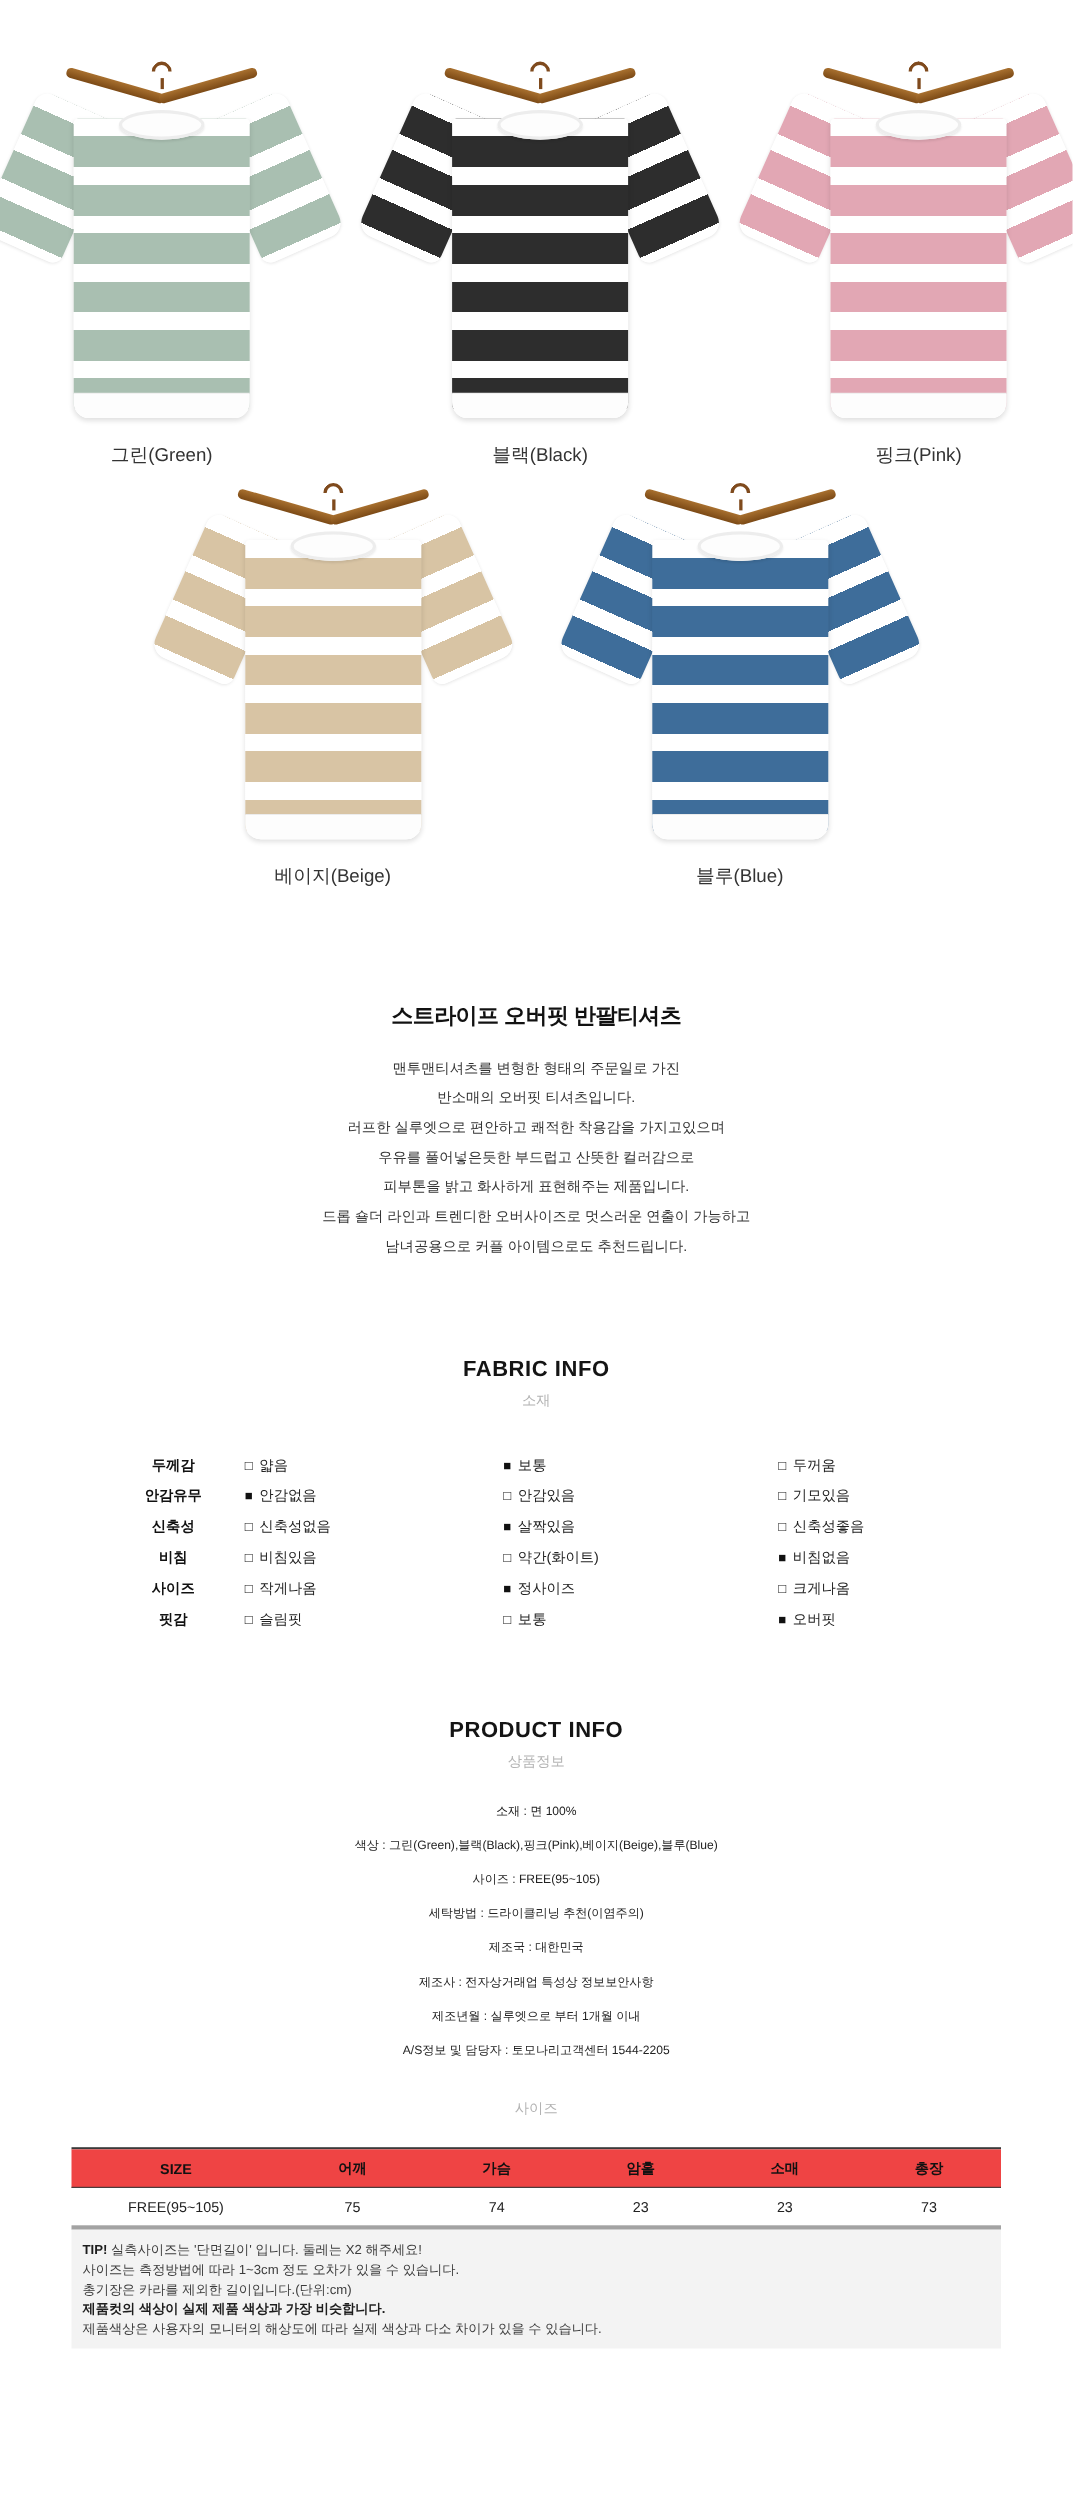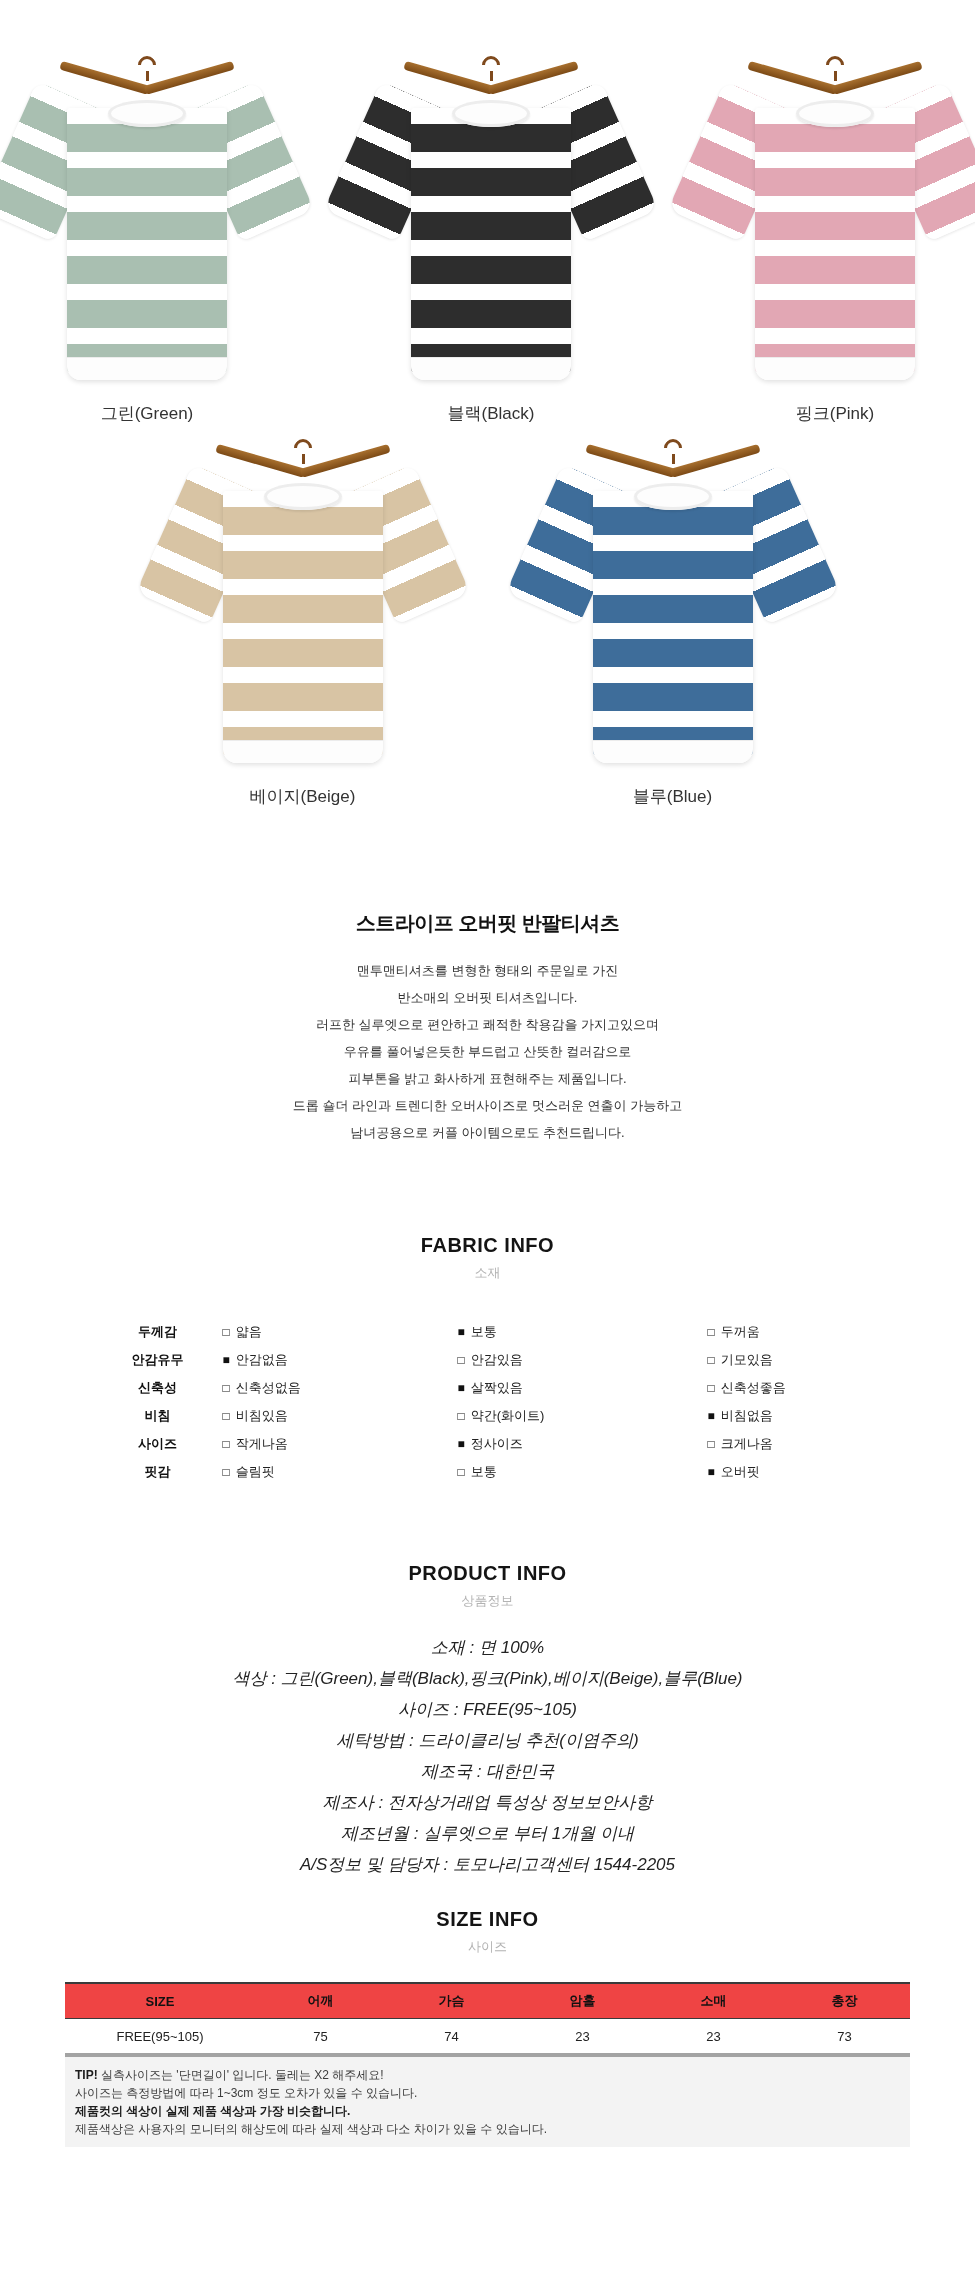--- a/index.html
+++ b/index.html
@@ -52,21 +52,21 @@
   .sec-sub { margin-top:7px; text-align:center; font-size:13px; color:#b3b3b3; }
 
   .fabric-sec { margin-top:88px; }
   .fabric-table { width:790px; margin:36px auto 0; }
   .fabric-row { display:grid; grid-template-columns:130px 235px 250px 175px; align-items:center; height:28px; }
   .fabric-label { font-size:13px; font-weight:bold; color:#111; text-align:center; }
   .fabric-opt { display:flex; align-items:center; gap:6px; font-size:13px; color:#222; }
   .chk { font-size:12px; line-height:1; color:#111; }
 
   .pinfo-sec { margin-top:76px; }
-  .pinfo-lines { margin-top:22px; text-align:center; font-size:17px; line-height:31px; color:#222;font-style:italic; }
+  .pinfo-lines { margin-top:22px; text-align:center; font-size:11px; line-height:31px; color:#222; }
 
   .size-sec { margin-top:28px; }
   .size-table { width:845px; margin:26px auto 0; border-top:2px solid #3a3a3a; }
   .size-tr { display:grid; grid-template-columns:190px repeat(5,1fr); }
   .size-tr.head { background:#ef4444; border-bottom:1px solid #3a3a3a; }
   .size-tr.body { border-bottom:4px solid #a3a3a3; }
   .size-td { height:34px; display:flex; align-items:center; justify-content:center; font-size:13px; color:#222; }
   .size-tr.head .size-td { font-weight:bold; color:#111; }
 
   .tip-box { width:845px; margin:0 auto; background:#f3f3f3; padding:9px 10px; text-align:left; }
@@ -276,21 +276,20 @@
     <div>사이즈 : FREE(95~105)</div>
     <div>세탁방법 : 드라이클리닝 추천(이염주의)</div>
     <div>제조국 : 대한민국</div>
     <div>제조사 : 전자상거래업 특성상 정보보안사항</div>
     <div>제조년월 : 실루엣으로 부터 1개월 이내</div>
     <div>A/S정보 및 담당자 : 토모나리고객센터 1544-2205</div>
   </div>
 </div>
 
 <div class="size-sec">
-  <div class="sec-heading">SIZE INFO</div>
   <div class="sec-sub">사이즈</div>
 
   <div class="size-table">
     <div class="size-tr head">
       <div class="size-td">SIZE</div>
       <div class="size-td">어깨</div>
       <div class="size-td">가슴</div>
       <div class="size-td">암홀</div>
       <div class="size-td">소매</div>
       <div class="size-td">총장</div>
@@ -301,16 +300,17 @@
       <div class="size-td">74</div>
       <div class="size-td">23</div>
       <div class="size-td">23</div>
       <div class="size-td">73</div>
     </div>
   </div>
 
   <div class="tip-box">
     <div class="tip-line"><b>TIP!</b><span> 실측사이즈는 '단면길이' 입니다. 둘레는 X2 해주세요!</span></div>
     <div class="tip-line"><b></b><span>사이즈는 측정방법에 따라 1~3cm 정도 오차가 있을 수 있습니다.</span></div>
+    <div class="tip-line"><b></b><span>총기장은 카라를 제외한 길이입니다.(단위:cm)</span></div>
     <div class="tip-line"><b>제품컷의 색상이 실제 제품 색상과 가장 비슷합니다.</b><span></span></div>
     <div class="tip-line"><b></b><span>제품색상은 사용자의 모니터의 해상도에 따라 실제 색상과 다소 차이가 있을 수 있습니다.</span></div>
   </div>
 </div>
 
 </body></html>

